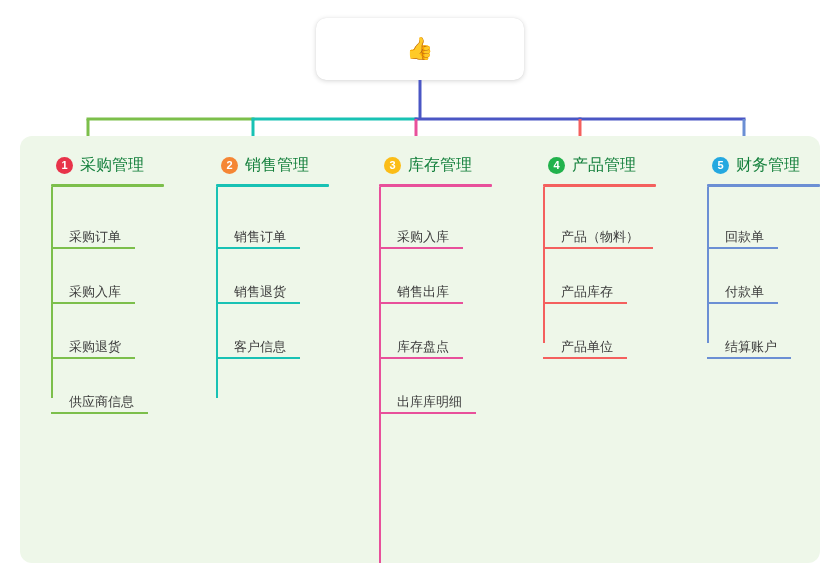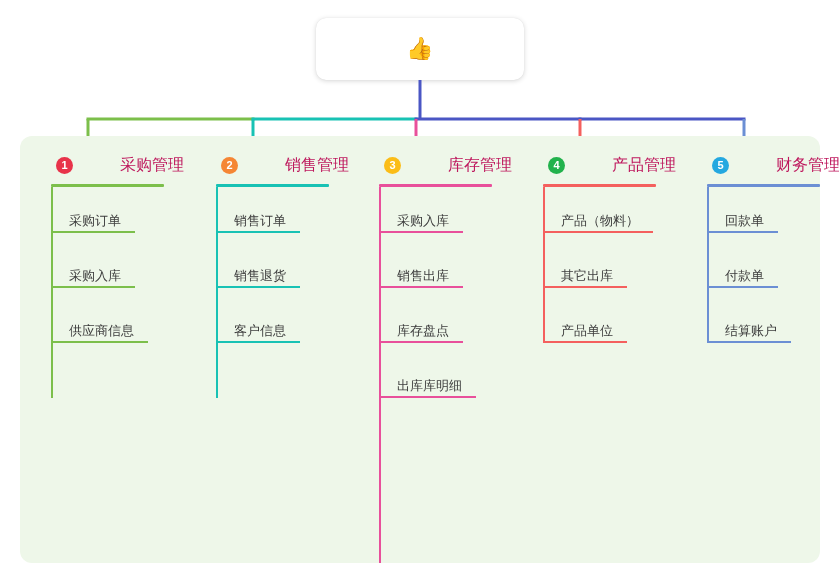--- a/index.html
+++ b/index.html
@@ -40,25 +40,25 @@
   .col-head{
     display:flex;align-items:center;gap:7px;
     height:34px;padding-left:18px;box-sizing:border-box;
     white-space:nowrap;
   }
   .badge{
     width:17px;height:17px;border-radius:50%;
     color:#ffffff;font-size:11px;line-height:17px;text-align:center;
     display:inline-block;flex:0 0 auto;font-weight:bold;
   }
-  .col-title{font-size:16px;color:#be185d;margin-left:40px;}
+  .col-title{font-size:16px;color:#15803d;}
   .head-rule{height:3px;border-radius:1px;margin-top:2px;}
 
   
-  .leaves{position:relative;padding-top:0;}
+  .leaves{position:relative;padding-top:16px;}
   .trunk{position:absolute;left:13px;top:0;width:2px;}
   .leaf{position:relative;height:55px;}
   .leaf-label{
     position:absolute;left:31px;bottom:12px;
     font-size:13px;color:#3c3c3c;white-space:nowrap;
   }
   .leaf-rule{
     position:absolute;left:13px;bottom:9px;height:2px;
   }
 </style>
@@ -99,20 +99,24 @@
           <div class="trunk" style="background: rgb(124, 191, 75); height: 211px;"></div>
           <div class="leaf">
             <div class="leaf-label">采购订单</div>
             <div class="leaf-rule" style="background: rgb(124, 191, 75); width: 84px;"></div>
           </div>
           <div class="leaf">
             <div class="leaf-label">采购入库</div>
             <div class="leaf-rule" style="background: rgb(124, 191, 75); width: 84px;"></div>
           </div>
           <div class="leaf">
+            <div class="leaf-label">采购退货</div>
+            <div class="leaf-rule" style="background: rgb(124, 191, 75); width: 84px;"></div>
+          </div>
+          <div class="leaf">
             <div class="leaf-label">供应商信息</div>
             <div class="leaf-rule" style="background: rgb(124, 191, 75); width: 97px;"></div>
           </div>
         </div>
       </div>
       <div class="col" style="left: 203px; top: 148px; width: 152px;">
         <div class="col-head">
           <span class="badge" style="background: rgb(245, 134, 52);">2</span>
           <span class="col-title">销售管理</span>
         </div>
@@ -165,21 +169,21 @@
           <span class="col-title">产品管理</span>
         </div>
         <div class="head-rule" style="background: rgb(244, 96, 94); width: 113px; margin-left: 13px;"></div>
         <div class="leaves">
           <div class="trunk" style="background: rgb(244, 96, 94); height: 156px;"></div>
           <div class="leaf">
             <div class="leaf-label">产品（物料）</div>
             <div class="leaf-rule" style="background: rgb(244, 96, 94); width: 110px;"></div>
           </div>
           <div class="leaf">
-            <div class="leaf-label">其它出库</div>
+            <div class="leaf-label">产品库存</div>
             <div class="leaf-rule" style="background: rgb(244, 96, 94); width: 84px;"></div>
           </div>
           <div class="leaf">
             <div class="leaf-label">产品单位</div>
             <div class="leaf-rule" style="background: rgb(244, 96, 94); width: 84px;"></div>
           </div>
         </div>
       </div>
       <div class="col" style="left: 694px; top: 148px; width: 146px;">
         <div class="col-head">

